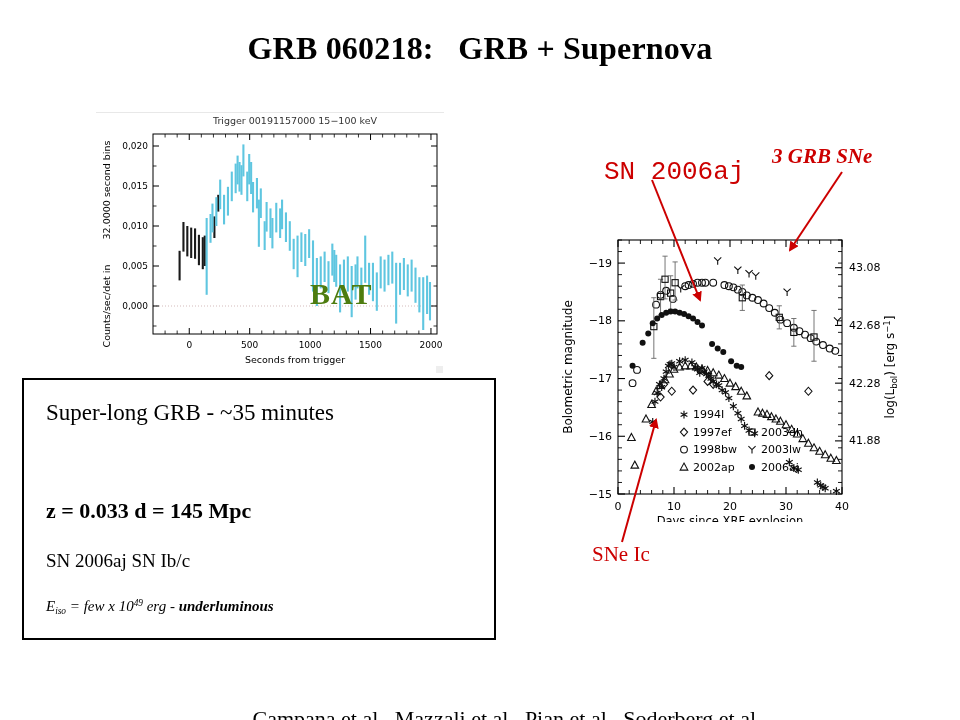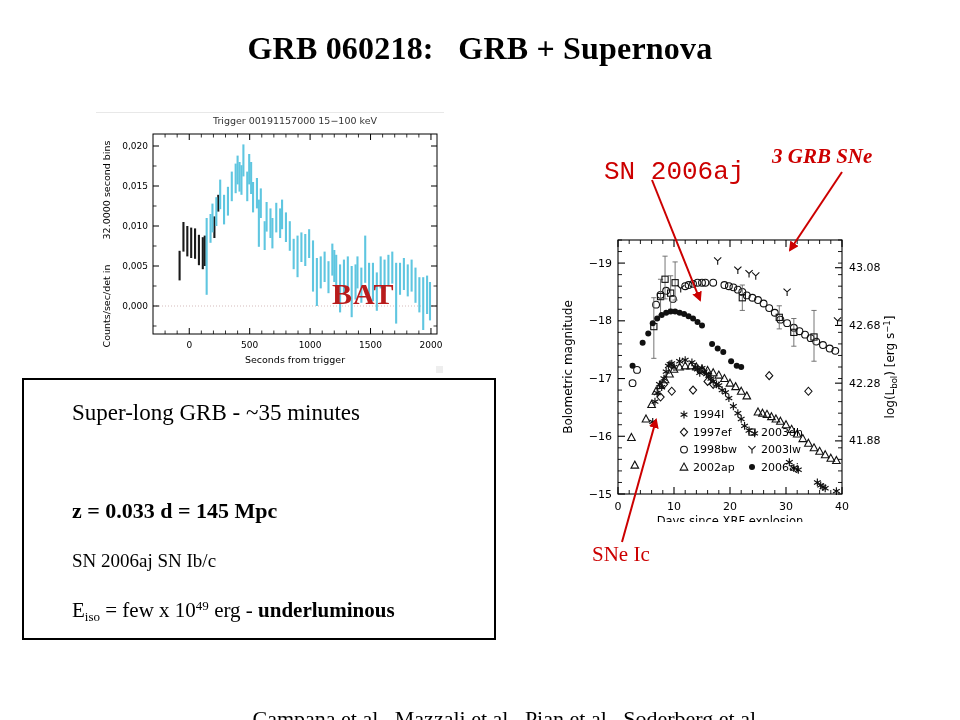--- a/index.html
+++ b/index.html
@@ -12,48 +12,48 @@
     position:absolute;left:0;top:30px;width:960px;text-align:center;
     font-family:"Liberation Serif",serif;font-weight:bold;font-size:32px;
     letter-spacing:.2px;white-space:pre;
   }
 
   
   #bat-panel{position:absolute;left:96px;top:112px;width:348px;height:262px;background:#fff;}
   #bat-panel .hairline{position:absolute;left:0;top:0;width:348px;height:1px;background:#e8e8e8;}
   #bat-svg{position:absolute;left:0;top:0;}
   #bat-watermark{
-    position:absolute;left:236px;top:165px;
+    position:absolute;left:214px;top:165px;
     font-family:"Liberation Serif",serif;font-weight:bold;font-size:30px;
-    color:#b91c1c;letter-spacing:1px;
+    color:#4d7c0f;letter-spacing:1px;
   }
   #bat-corner{position:absolute;right:1px;bottom:1px;width:7px;height:7px;background:#eeeeee;}
 
   
   #sn-panel{position:absolute;left:556px;top:222px;width:390px;height:300px;}
   #sn-svg{position:absolute;left:0;top:0;}
 
   
   .annot{position:absolute;color:#cc0000;font-family:"Liberation Serif",serif;white-space:nowrap;}
   #annot-sn2006aj{left:604px;top:157px;font-size:26px;font-family:Liberation Mono, monospace;}
   #annot-3grbsne{left:772px;top:144px;font-size:21px;font-weight:bold;font-style:italic;}
   #annot-sneic{left:592px;top:542px;font-size:21px;}
   #arrows-svg{position:absolute;left:0;top:0;width:960px;height:720px;pointer-events:none;}
 
   
   #fact-box{
     position:absolute;left:22px;top:378px;width:474px;height:262px;
     border:2px solid #000;background:#fff;box-sizing:border-box;
   }
-  #fact-box .line{position:absolute;left:22px;white-space:nowrap;font-family:"Liberation Serif",serif;margin-left:26px;}
+  #fact-box .line{position:absolute;left:22px;white-space:nowrap;font-family:"Liberation Serif",serif;}
   #fact-line-0{top:20px;font-size:23px;}
   #fact-line-1{top:68px;font-size:23px;}
   #fact-line-2{top:118px;font-size:22px;font-weight:bold;}
   #fact-line-3{top:170px;font-size:19px;left:24px;}
-  #fact-line-4{top:218px;font-size:21px;left:20px;}
+  #fact-line-4{top:218px;font-size:15px;left:20px;font-style:italic;}
   .sub{font-size:.62em;vertical-align:-.28em;}
   .sup{font-size:.62em;vertical-align:.52em;}
   .bold{font-weight:bold;}
 
   
   #attribution{
     position:absolute;left:0;top:678px;width:960px;text-align:center;
     font-family:"Liberation Serif",serif;font-size:22px;
   }
   

